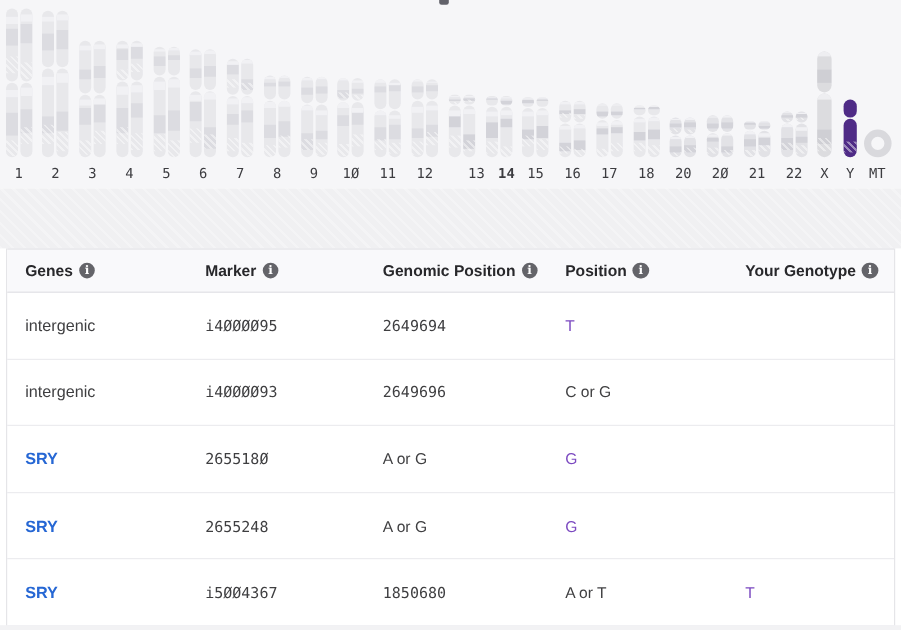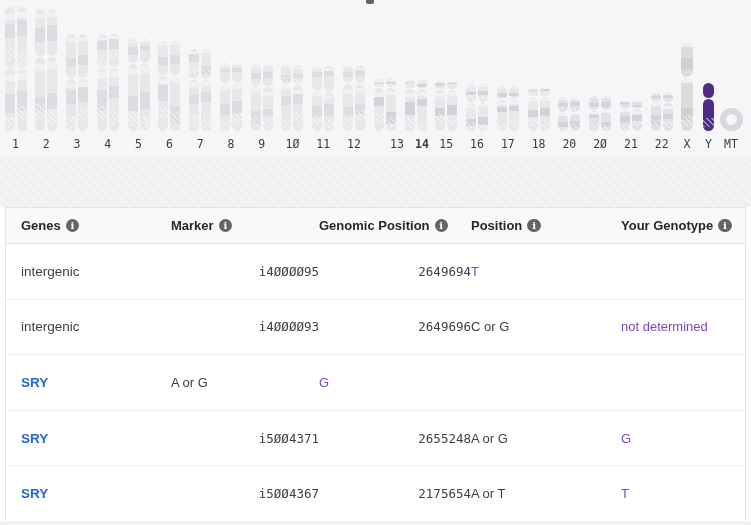--- a/index.html
+++ b/index.html
@@ -1,18 +1,18 @@
 <!DOCTYPE html>
 <html><head>
 <meta charset="utf-8">
 <style>
   * { margin:0; padding:0; box-sizing:border-box; }
   html,body { width:751px; height:525px; overflow:hidden; background:#fff;
     font-family:"Liberation Sans", sans-serif; }
-  .mono { font-family:"DejaVu Sans Mono", monospace;text-align:right; }
+  .mono { font-family:"DejaVu Sans Mono", monospace; }
 
   
   .ideogram { position:absolute; left:0; top:0; width:751px; height:157px; background:#f6f6f8; }
   .gap-band { position:absolute; left:0; top:157px; width:751px; height:50px; background:#f0f0f2;
     background-image:repeating-linear-gradient(45deg, rgba(255,255,255,.28) 0 2px, transparent 2px 7px); }
   .artifact { position:absolute; left:366px; top:0; width:8px; height:4px; background:#62626a; border-radius:0 0 2px 2px; }
   .chrom { position:absolute; }
   .chromatid { position:relative; float:left; }
   .chromatid + .chromatid { margin-left:2px; }
   .arm { position:absolute; left:0; width:100%; overflow:hidden; }
@@ -672,39 +672,38 @@
     <div class="cell mono">i4ØØØØ95</div>
     <div class="cell mono">2649694</div>
     <div class="cell genotype">T</div>
   </div>
 
   <div class="trow">
     <div class="cell">intergenic</div>
     <div class="cell mono">i4ØØØØ93</div>
     <div class="cell mono">2649696</div>
     <div class="cell variants">C or G</div>
-    <div class="cell genotype">not determined</div>
   </div>
 
   <div class="trow">
     <div class="cell link">SRY</div>
+    <div class="cell mono">265518Ø</div>
     <div class="cell variants">A or G</div>
     <div class="cell genotype">G</div>
   </div>
 
   <div class="trow">
     <div class="cell link">SRY</div>
-    <div class="cell mono">i5ØØ4371</div>
     <div class="cell mono">2655248</div>
     <div class="cell variants">A or G</div>
     <div class="cell genotype">G</div>
   </div>
 
   <div class="trow">
     <div class="cell link">SRY</div>
     <div class="cell mono">i5ØØ4367</div>
-    <div class="cell mono">2175654</div>
+    <div class="cell mono">1850680</div>
     <div class="cell variants">A or T</div>
     <div class="cell genotype">T</div>
   </div>
 </div>
 </div>
 <div class="below"></div>
 
 </body></html>

